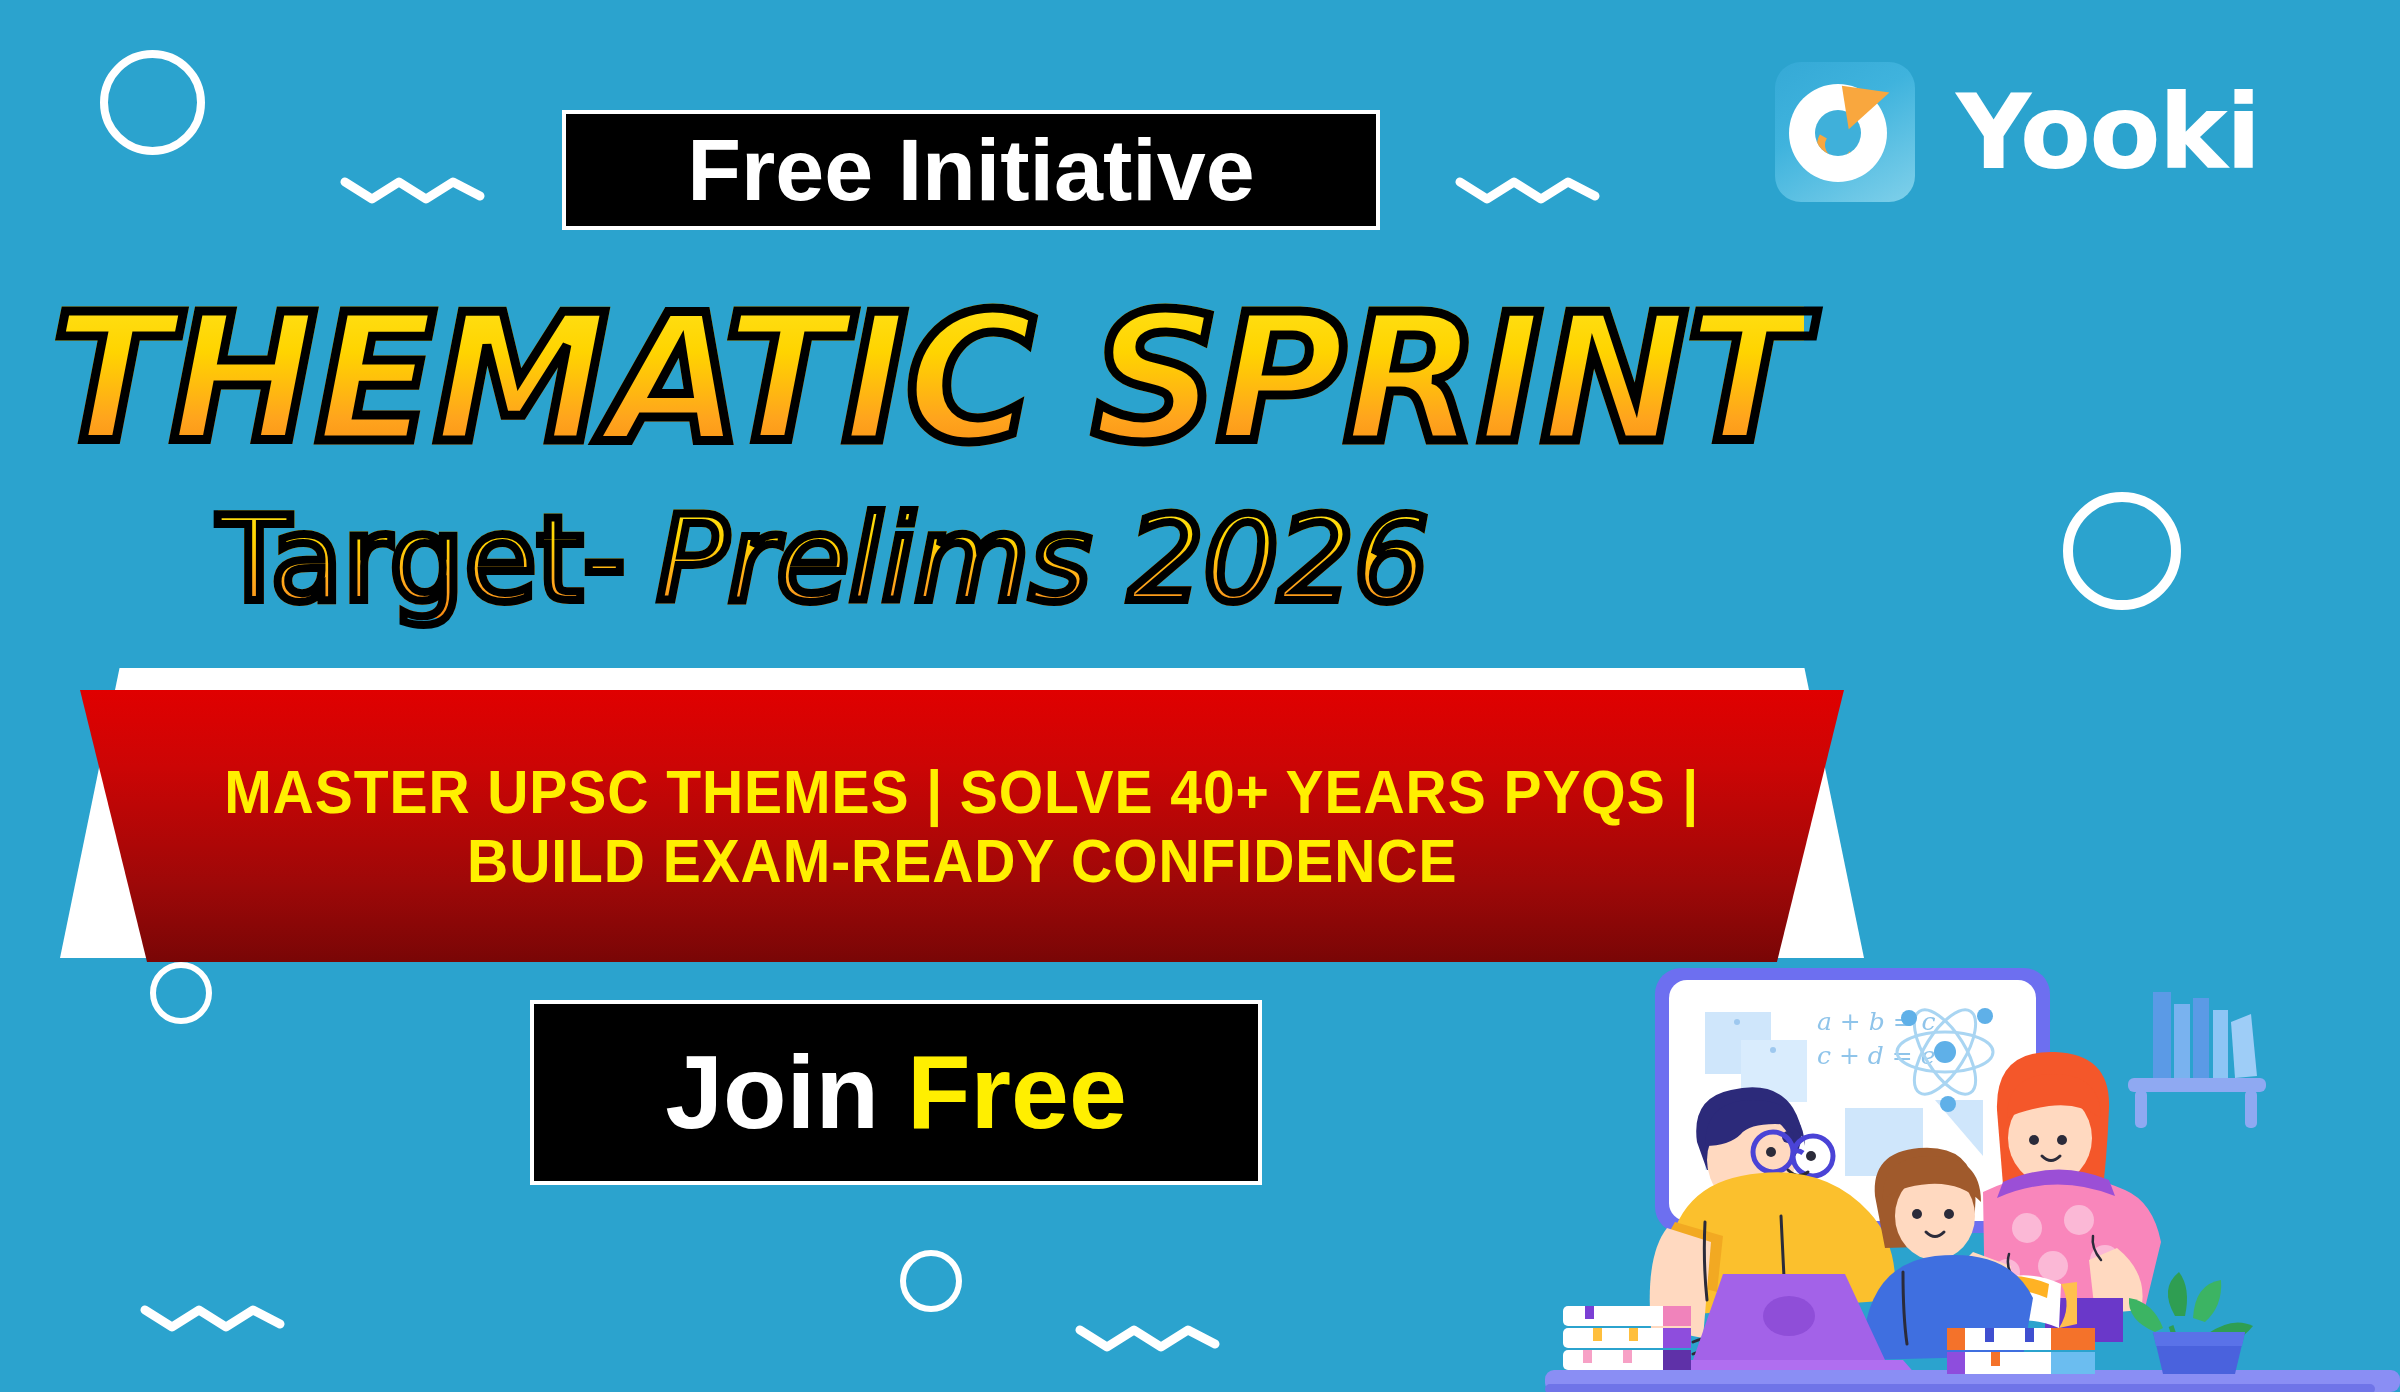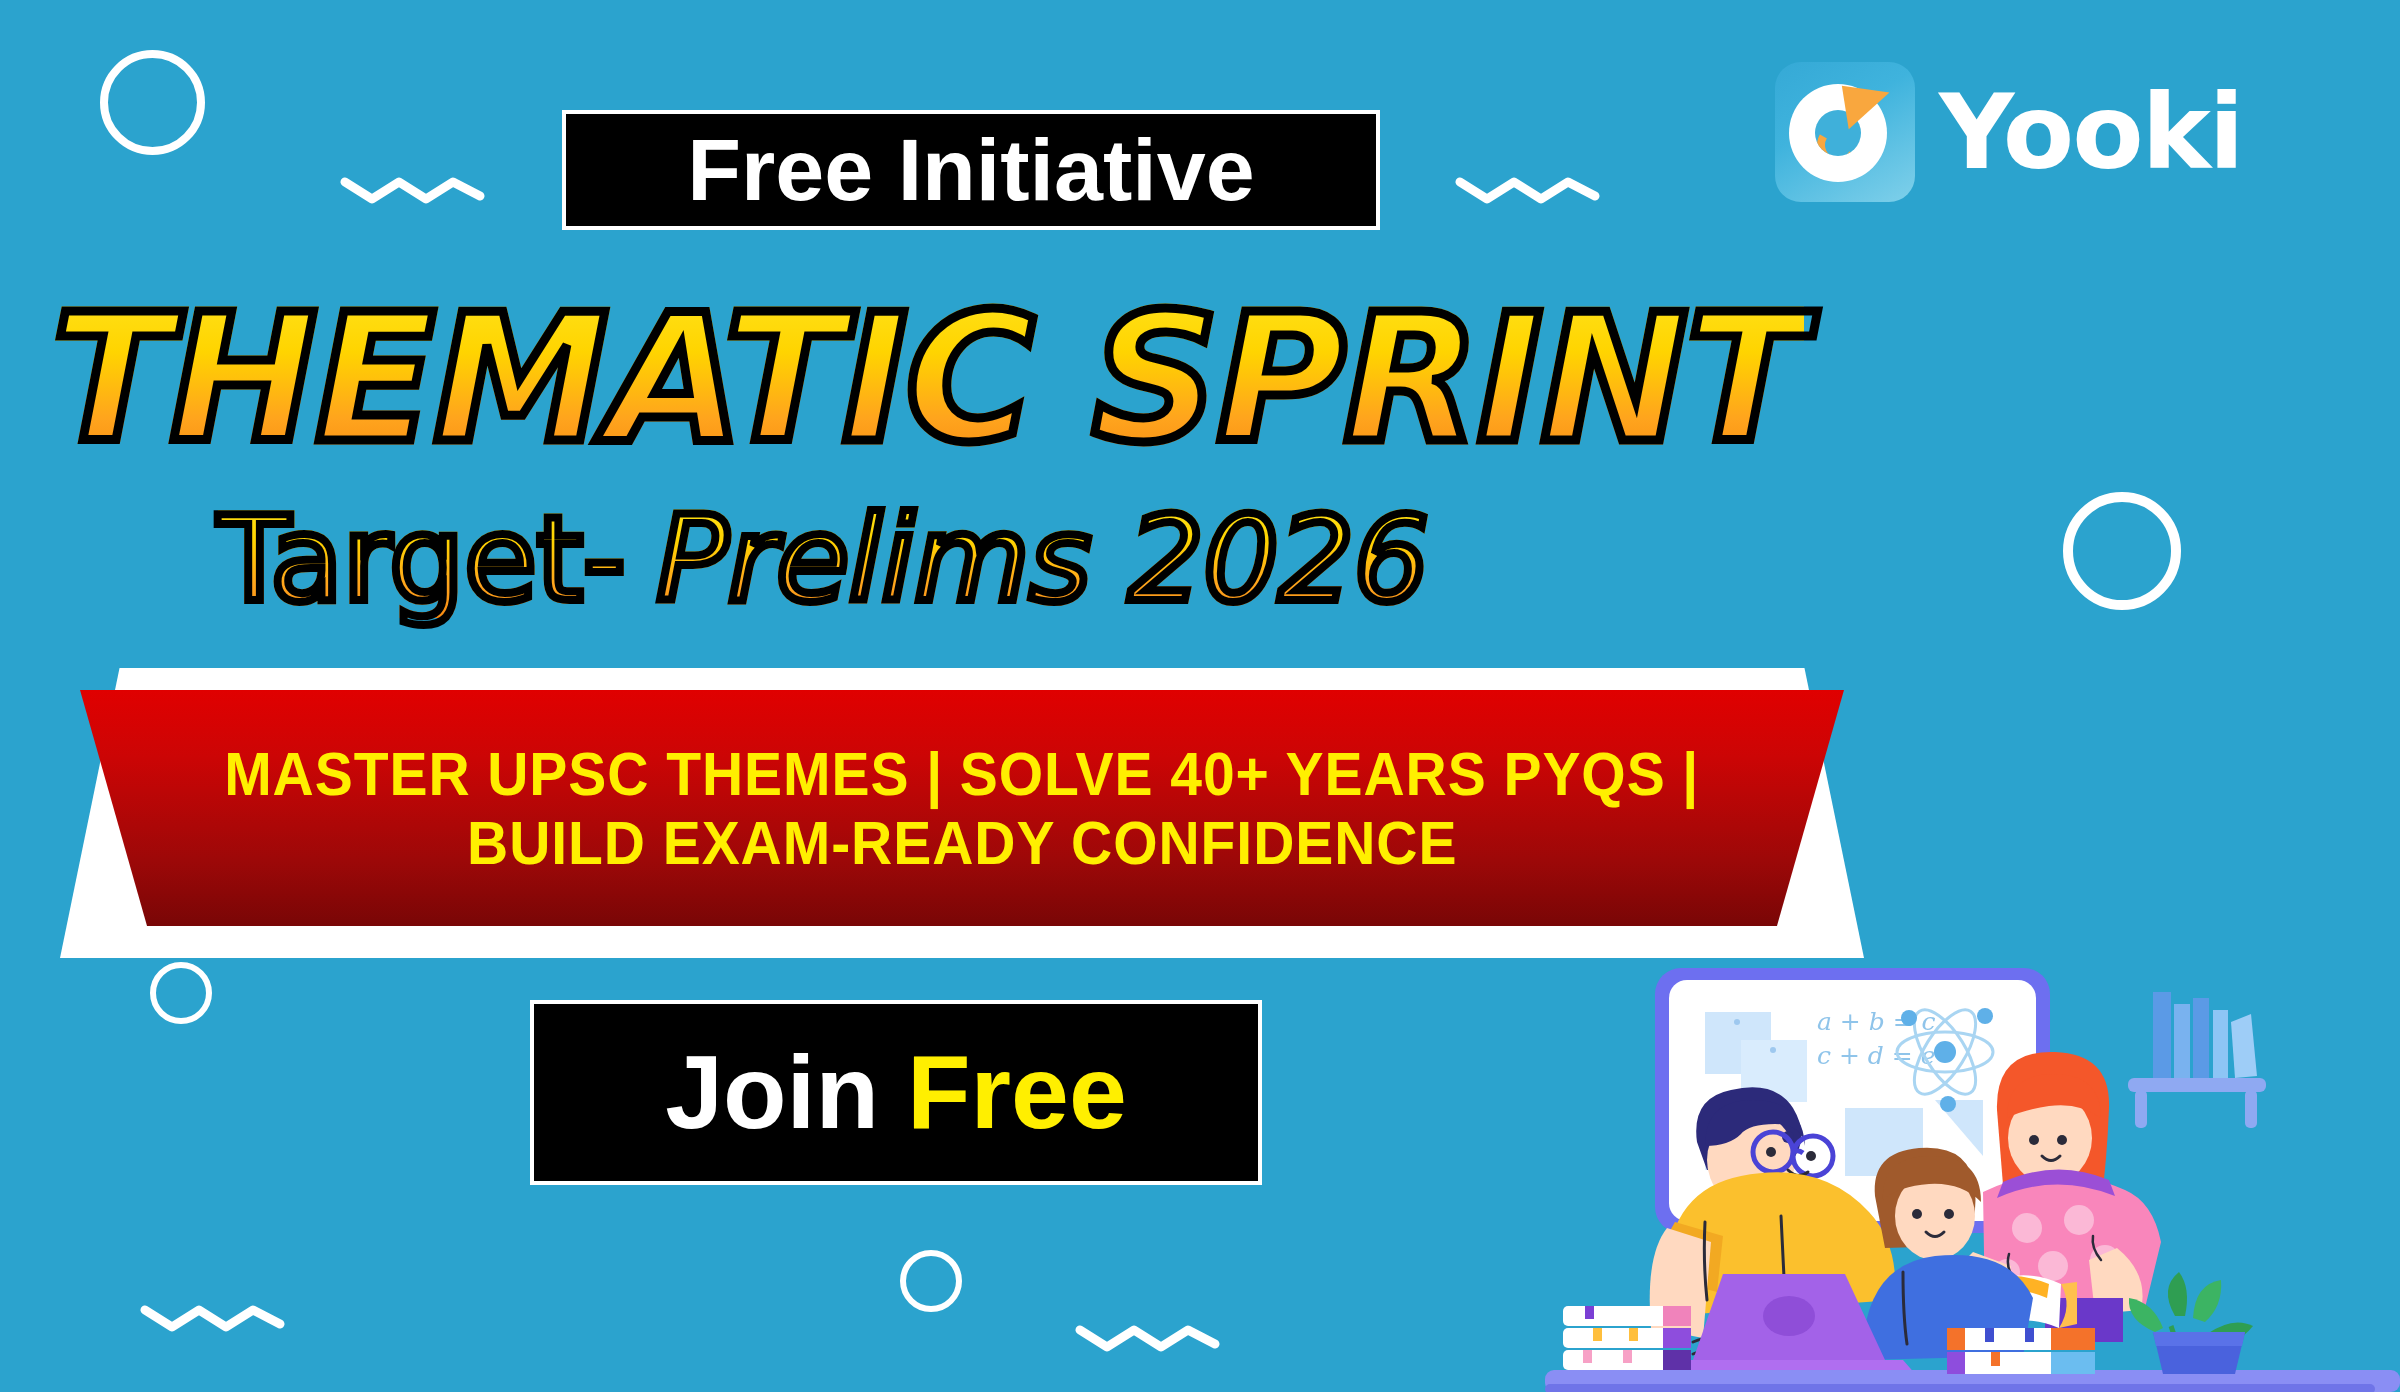--- a/index.html
+++ b/index.html
@@ -12,21 +12,21 @@
     position:relative;width:2400px;height:1392px;
     background:#2ba3ce;overflow:hidden;
   }
 
   
   .ring{position:absolute;border-radius:50%;border-style:solid;border-color:#ffffff;box-sizing:border-box;}
   .zig{position:absolute;}
   .zig svg{display:block;}
 
   
-  .logo-wrap{position:absolute;display:flex;align-items:center;gap:24px;}
+  .logo-wrap{position:absolute;display:flex;align-items:center;gap:41px;}
   .logo-tile{
     position:relative;width:140px;height:140px;border-radius:26px;
     background:linear-gradient(150deg,#35a9d6 0%,#3fb3dd 40%,#7fd0ea 100%);
     overflow:hidden;flex:0 0 auto;
   }
   .logo-tile .donut{
     position:absolute;left:14px;top:22px;width:98px;height:98px;border-radius:50%;
     background:#ffffff;
   }
   .logo-tile .hole{
@@ -84,21 +84,21 @@
     -webkit-text-stroke:8px #000000;paint-order:stroke fill;
   }
 
   
   .ribbon{position:absolute;}
   .ribbon-white{
     position:absolute;left:0;top:0;width:1804px;height:290px;background:#ffffff;
     clip-path:polygon(3.3% 0%, 96.7% 0%, 100% 100%, 0% 100%);
   }
   .ribbon-red{
-    position:absolute;left:20px;top:22px;width:1764px;height:236px;
+    position:absolute;left:20px;top:22px;width:1764px;height:272px;
     background:linear-gradient(180deg,#e00000 0%,#cc0505 28%,#9d0808 72%,#790606 100%);
     clip-path:polygon(0% 0%, 100% 0%, 96.2% 100%, 3.8% 100%);
     display:flex;flex-direction:column;align-items:center;justify-content:center;
     box-shadow:0 6px 10px rgba(0,0,0,.18);
   }
   .ribbon-line{
     color:#ffef00;font-weight:bold;white-space:nowrap;
     font-family:"Liberation Sans", sans-serif;
     font-size:62px;line-height:1.12;letter-spacing:1px;
     transform:scaleX(.92);

